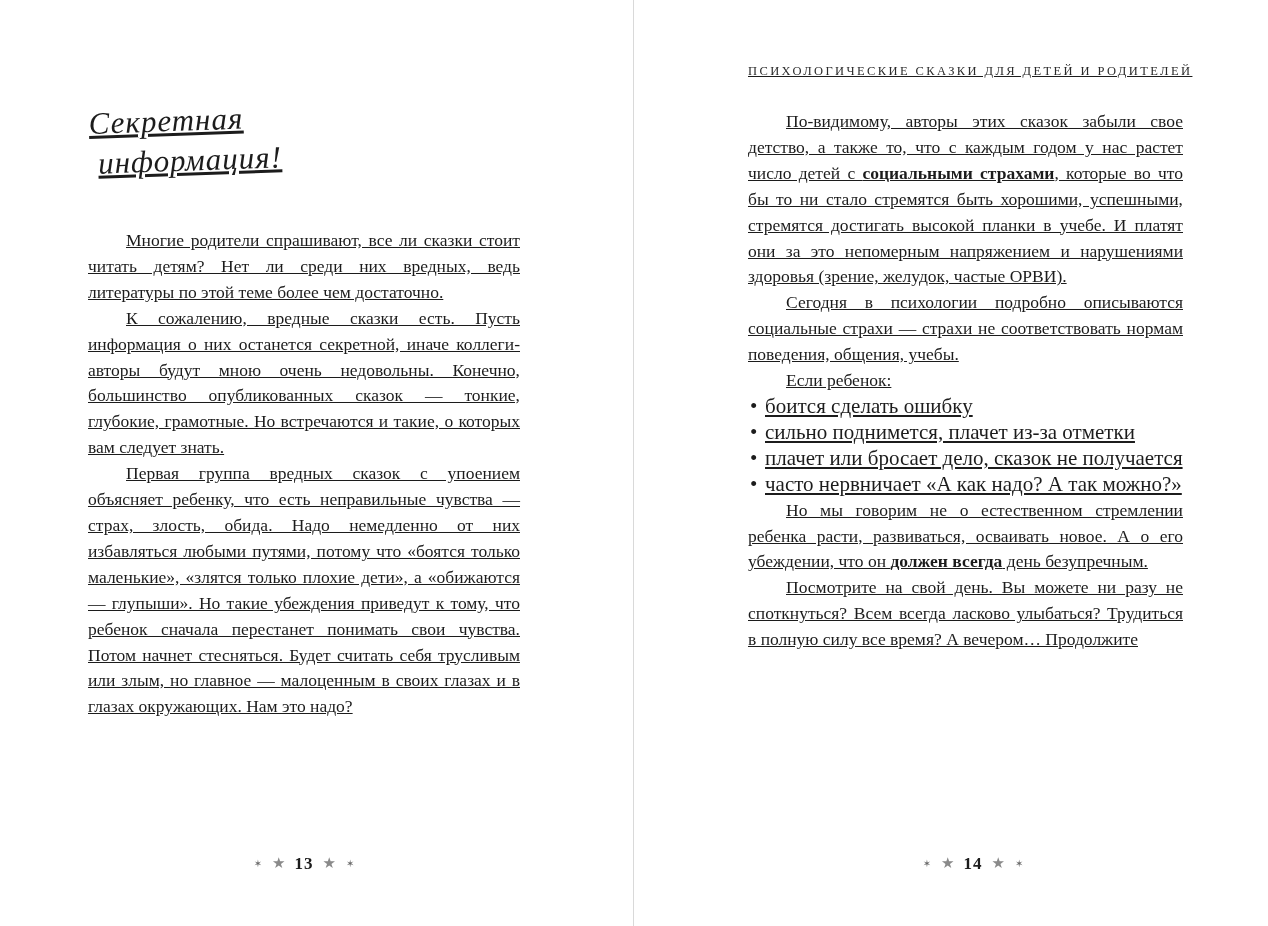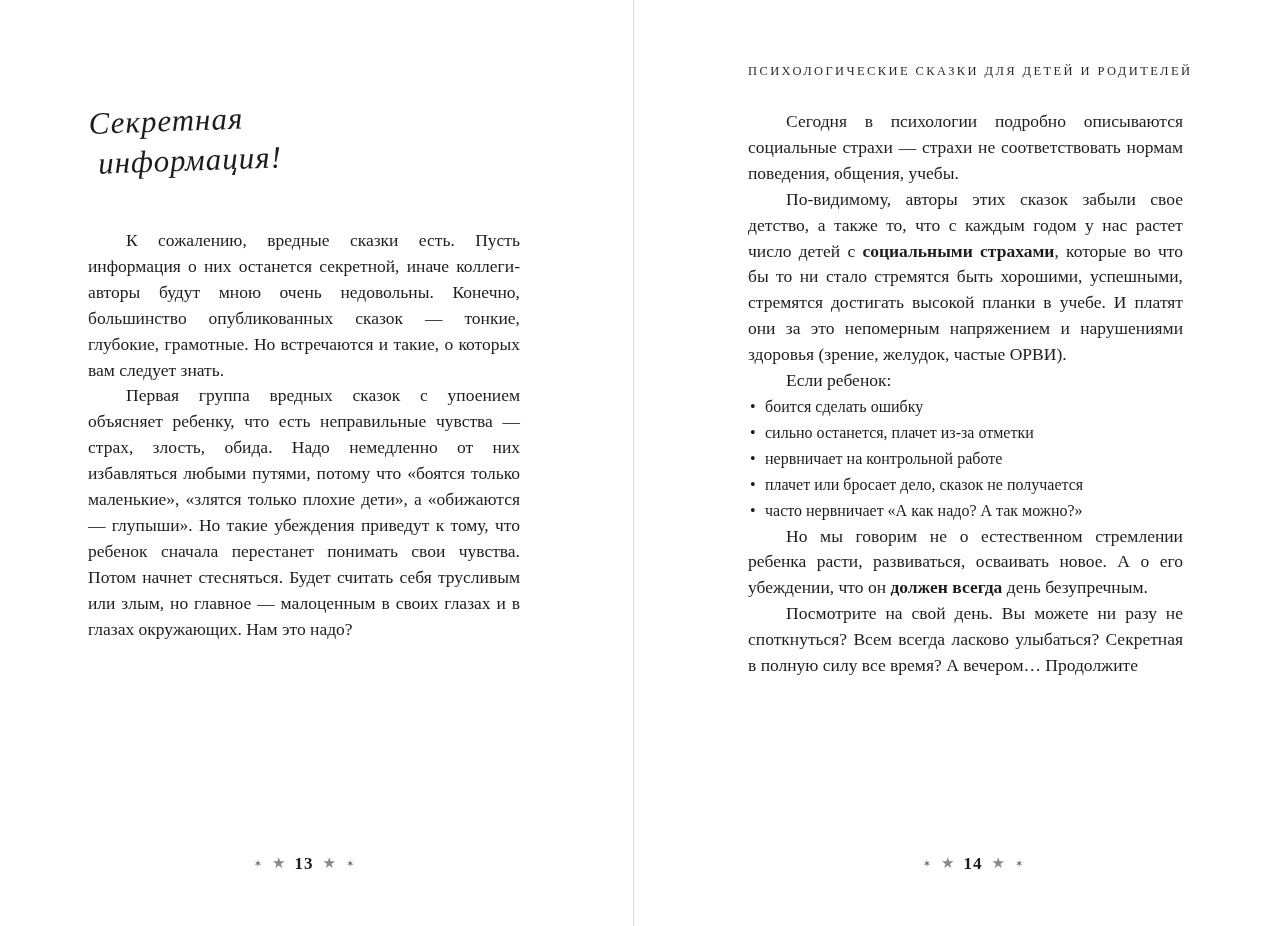--- a/index.html
+++ b/index.html
@@ -3,21 +3,21 @@
 <meta charset="utf-8">
 <style>
   * { margin: 0; padding: 0; box-sizing: border-box; }
   html, body { width: 1268px; height: 926px; }
   body {
     background: #ffffff;
     font-family: "Liberation Serif", serif;
     color: #1c1c1c;
   }
   .spread { display: flex; width: 1268px; height: 926px; background: #fff; }
-  .page { width: 634px; height: 926px; position: relative; }
+  .page { width: 634px; height: 926px; position: relative; text-decoration: underline; }
   .page-left { border-right: 1px solid #d9d9d9; }
   .page-left .content { padding: 104px 113px 0 88px; }
   .page-right .content { padding: 64px 85px 0 114px; }
 
   .script-heading {
     font-style: italic;
     font-weight: 400;
     font-size: 31px;
     line-height: 40px;
     letter-spacing: 1px;
@@ -40,21 +40,21 @@
     letter-spacing: 2.4px;
     color: #2a2a2a;
     margin-bottom: 30px;
     white-space: nowrap;
   }
 
   strong { font-weight: bold; }
 
   ul.bullets { list-style: none; }
   ul.bullets li {
-    font-size: 16px;
+    font-size: 21px;
     line-height: 25.9px;
     text-align: justify;
     position: relative;
     padding-left: 17px;
   }
   ul.bullets li::before {
     content: "\2022";
     position: absolute;
     left: 2px;
   }
@@ -76,45 +76,45 @@
 
 <div class="spread">
 
   <div class="page page-left">
     <div class="content">
       <h1 class="script-heading">
         <span class="line1">Секретная</span>
         <span class="line2">информация!</span>
       </h1>
       <div class="body-text">
+        <p>Многие родители спрашивают, все ли сказки стоит читать детям? Нет ли среди них вредных, ведь литературы по этой теме более чем достаточно.</p>
         <p>К сожалению, вредные сказки есть. Пусть информация о них останется секретной, иначе коллеги-авторы будут мною очень недовольны. Конечно, большинство опубликованных сказок — тонкие, глубокие, грамотные. Но встречаются и такие, о которых вам следует знать.</p>
         <p>Первая группа вредных сказок с упоением объясняет ребенку, что есть неправильные чувства — страх, злость, обида. Надо немедленно от них избавляться любыми путями, потому что «боятся только маленькие», «злятся только плохие дети», а «обижаются — глупыши». Но такие убеждения приведут к тому, что ребенок сначала перестанет понимать свои чувства. Потом начнет стесняться. Будет считать себя трусливым или злым, но главное — малоценным в своих глазах и в глазах окружающих. Нам это надо?</p>
       </div>
     </div>
     <div class="page-footer">
       <span class="star-small">✶</span><span class="star-large">★</span><span class="page-num">13</span><span class="star-large">★</span><span class="star-small">✶</span>
     </div>
   </div>
 
   <div class="page page-right">
     <div class="content">
       <div class="running-header">ПСИХОЛОГИЧЕСКИЕ СКАЗКИ ДЛЯ ДЕТЕЙ И РОДИТЕЛЕЙ</div>
       <div class="body-text">
+        <p><span>По-видимому, авторы этих сказок забыли свое детство, а также то, что с каждым годом у нас растет число детей с </span><strong>социальными страхами</strong><span>, которые во что бы то ни стало стремятся быть хорошими, успешными, стремятся достигать высокой планки в учебе. И платят они за это непомерным напряжением и нарушениями здоровья (зрение, желудок, частые ОРВИ).</span></p>
         <p>Сегодня в психологии подробно описываются социальные страхи — страхи не соответствовать нормам поведения, общения, учебы.</p>
-        <p><span>По-видимому, авторы этих сказок забыли свое детство, а также то, что с каждым годом у нас растет число детей с </span><strong>социальными страхами</strong><span>, которые во что бы то ни стало стремятся быть хорошими, успешными, стремятся достигать высокой планки в учебе. И платят они за это непомерным напряжением и нарушениями здоровья (зрение, желудок, частые ОРВИ).</span></p>
         <p>Если ребенок:</p>
         <ul class="bullets">
           <li>боится сделать ошибку</li>
-          <li>сильно останется, плачет из-за отметки</li>
-          <li>нервничает на контрольной работе</li>
+          <li>сильно поднимется, плачет из-за отметки</li>
           <li>плачет или бросает дело, сказок не получается</li>
           <li>часто нервничает «А как надо? А так можно?»</li>
         </ul>
         <p><span>Но мы говорим не о естественном стремлении ребенка расти, развиваться, осваивать новое. А о его убеждении, что он </span><strong>должен всегда</strong><span> день безупречным.</span></p>
-        <p>Посмотрите на свой день. Вы можете ни разу не споткнуться? Всем всегда ласково улыбаться? Секретная в полную силу все время? А вечером… Продолжите</p>
+        <p>Посмотрите на свой день. Вы можете ни разу не споткнуться? Всем всегда ласково улыбаться? Трудиться в полную силу все время? А вечером… Продолжите</p>
       </div>
     </div>
     <div class="page-footer">
       <span class="star-small">✶</span><span class="star-large">★</span><span class="page-num">14</span><span class="star-large">★</span><span class="star-small">✶</span>
     </div>
   </div>
 
 </div>
 
 </body></html>

